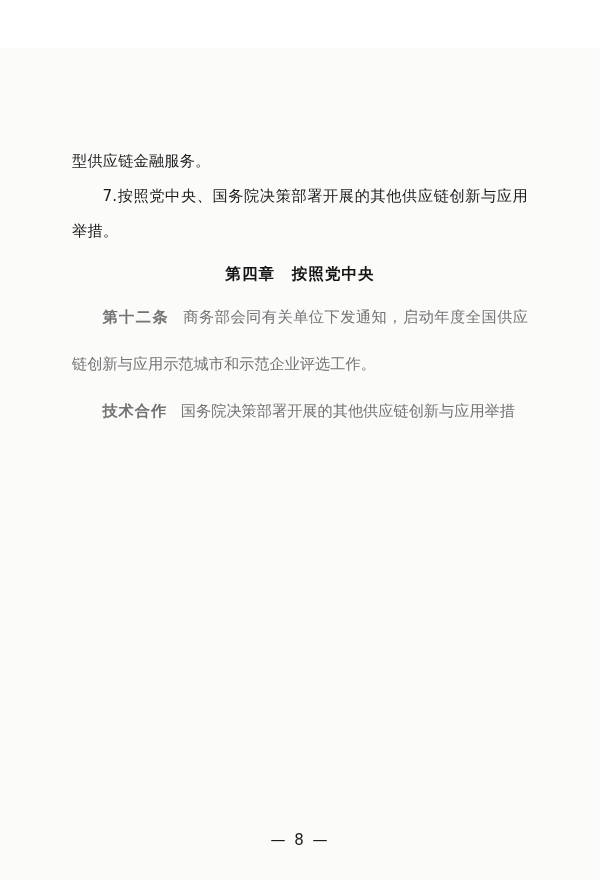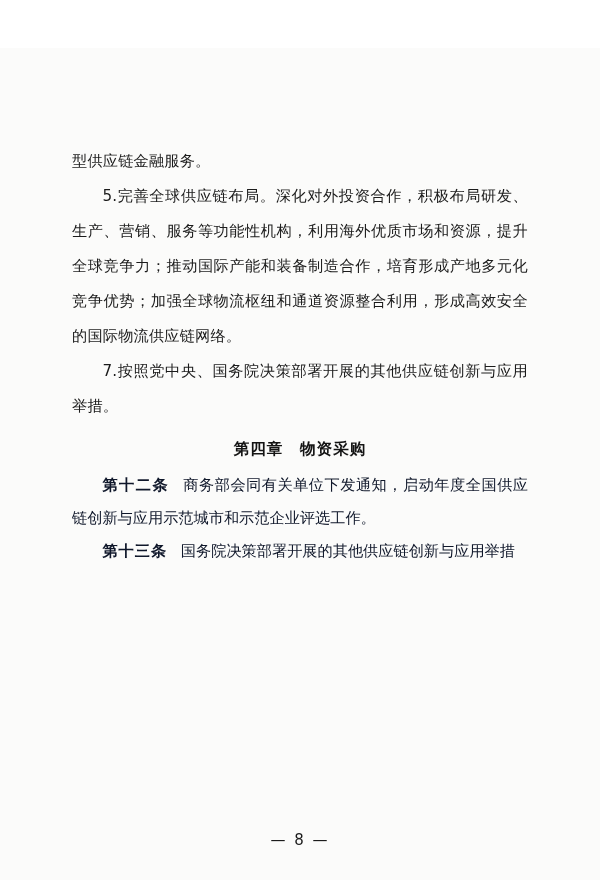--- a/index.html
+++ b/index.html
@@ -43,22 +43,22 @@
     font-size: 15.6px;
     line-height: 40px;
     color: #141414;
     text-align: center;
     font-weight: bold;
     margin: 0;
     letter-spacing: 1px;
   }
   .article {
     font-size: 15.2px;
-    line-height: 33px;
-    color: #0f172a;
+    line-height: 47px;
+    color: #737373;
     text-align: justify;
     text-justify: inter-ideograph;
     text-indent: 2em;
     margin: 0;
   }
   .article .label {
     font-weight: bold;
     letter-spacing: 1px;
   }
   .article .gap {
@@ -79,29 +79,28 @@
 </style>
 </head>
 <body>
 
 <div class="page">
   <div class="page-inner">
 
     <p class="para">型供应链金融服务。</p>
 
 
-    <p class="para indent">5.完善全球供应链布局。深化对外投资合作，积极布局研发、生产、营销、服务等功能性机构，利用海外优质市场和资源，提升全球竞争力；推动国际产能和装备制造合作，培育形成产地多元化竞争优势；加强全球物流枢纽和通道资源整合利用，形成高效安全的国际物流供应链网络。</p>
 
 
     <p class="para indent">7.按照党中央、国务院决策部署开展的其他供应链创新与应用举措。</p>
 
     <div class="spacer-sm"></div>
 
-    <p class="heading">第四章　物资采购</p>
+    <p class="heading">第四章　按照党中央</p>
 
     <p class="article"><span class="label">第十二条</span><span class="gap"></span><span>商务部会同有关单位下发通知，启动年度全国供应链创新与应用示范城市和示范企业评选工作。</span></p>
 
-    <p class="article"><span class="label">第十三条</span><span class="gap"></span><span>国务院决策部署开展的其他供应链创新与应用举措</span></p>
+    <p class="article"><span class="label">技术合作</span><span class="gap"></span><span>国务院决策部署开展的其他供应链创新与应用举措</span></p>
 
   </div>
 
   <div class="pagenum">— 8 —</div>
 </div>
 
 </body></html>

